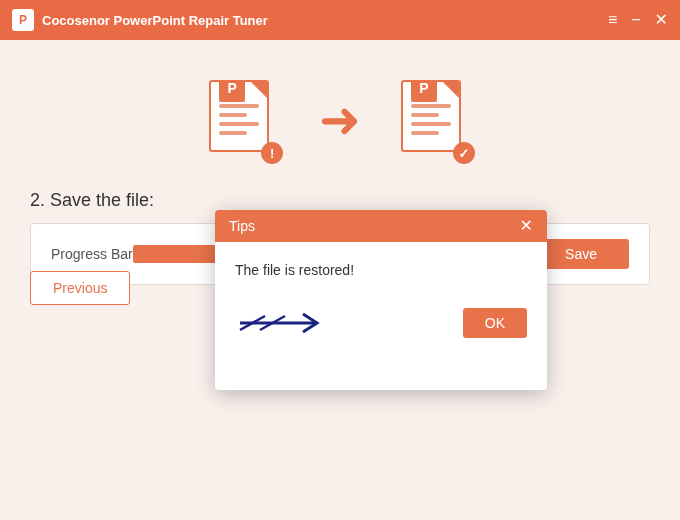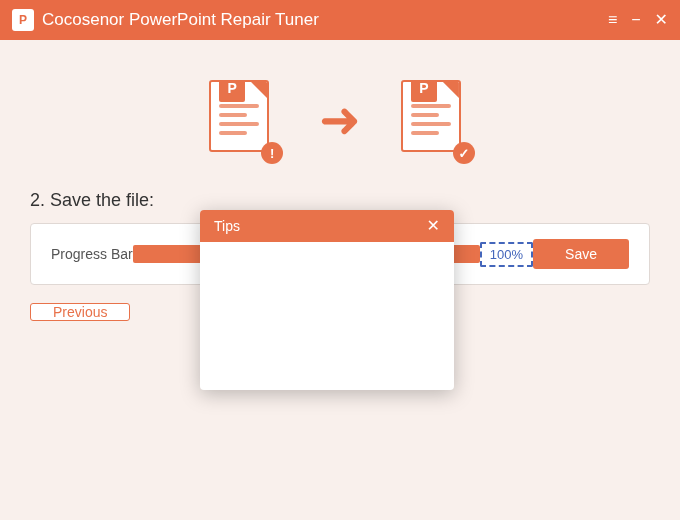--- a/index.html
+++ b/index.html
@@ -33,22 +33,22 @@
       border-radius: 3px;
       display: flex;
       align-items: center;
       justify-content: center;
       color: #e86b45;
       font-weight: bold;
       font-size: 12px;
     }
     .title-text {
       color: white;
-      font-size: 17px;
-      font-weight: 400;
+      font-size: 13px;
+      font-weight: 700;
     }
     .title-bar-controls {
       display: flex;
       gap: 14px;
       align-items: center;
     }
     .title-bar-controls span {
       color: white;
       font-size: 16px;
       cursor: pointer;
@@ -196,40 +196,40 @@
       border: none;
       padding: 7px 32px;
       border-radius: 3px;
       font-size: 14px;
       cursor: pointer;
     }
 
     
     .previous-btn {
       position: absolute;
-      bottom: 4px;
+      bottom: 20px;
       left: 30px;
       background: white;
       border: 1.5px solid #e8724a;
       color: #e8724a;
-      padding: 0 22px;
+      padding: 8px 22px;
       border-radius: 3px;
       font-size: 14px;
       cursor: pointer;
     }
     .modal {
       background: white;
       border-radius: 4px;
-      width: 254px;
+      width: 332px;
       min-height: 180px;
       box-shadow: 0 4px 20px rgba(0,0,0,0.25);
       overflow: hidden;
       position: absolute;
       top: 210px;
-      left: 200px;
+      left: 215px;
     }
     .modal-header {
       background: #e8724a;
       color: white;
       padding: 8px 14px;
       display: flex;
       align-items: center;
       justify-content: space-between;
       font-size: 14px;
     }
@@ -329,13 +329,27 @@
   </div>
 
   <button class="previous-btn">Previous</button>
 </div>
 
 <div class="modal">
   <div class="modal-header">
     <span>Tips</span>
     <span class="modal-close">✕</span>
   </div>
+  <div class="modal-body">
+    <div class="modal-message">The file is restored!</div>
+    <div class="modal-footer">
+      <div class="modal-arrow">
+        <svg width="110" height="30" viewBox="0 0 110 30">
+          <line x1="5" y1="15" x2="80" y2="15" stroke="#1a237e" stroke-width="3"></line>
+          <polyline points="68,6 82,15 68,24" fill="none" stroke="#1a237e" stroke-width="3"></polyline>
+          <line x1="30" y1="8" x2="5" y2="22" stroke="#1a237e" stroke-width="2.5"></line>
+          <line x1="50" y1="8" x2="25" y2="22" stroke="#1a237e" stroke-width="2.5"></line>
+        </svg>
+      </div>
+      <button class="ok-btn">OK</button>
+    </div>
+  </div>
 </div>
 
 </body></html>

